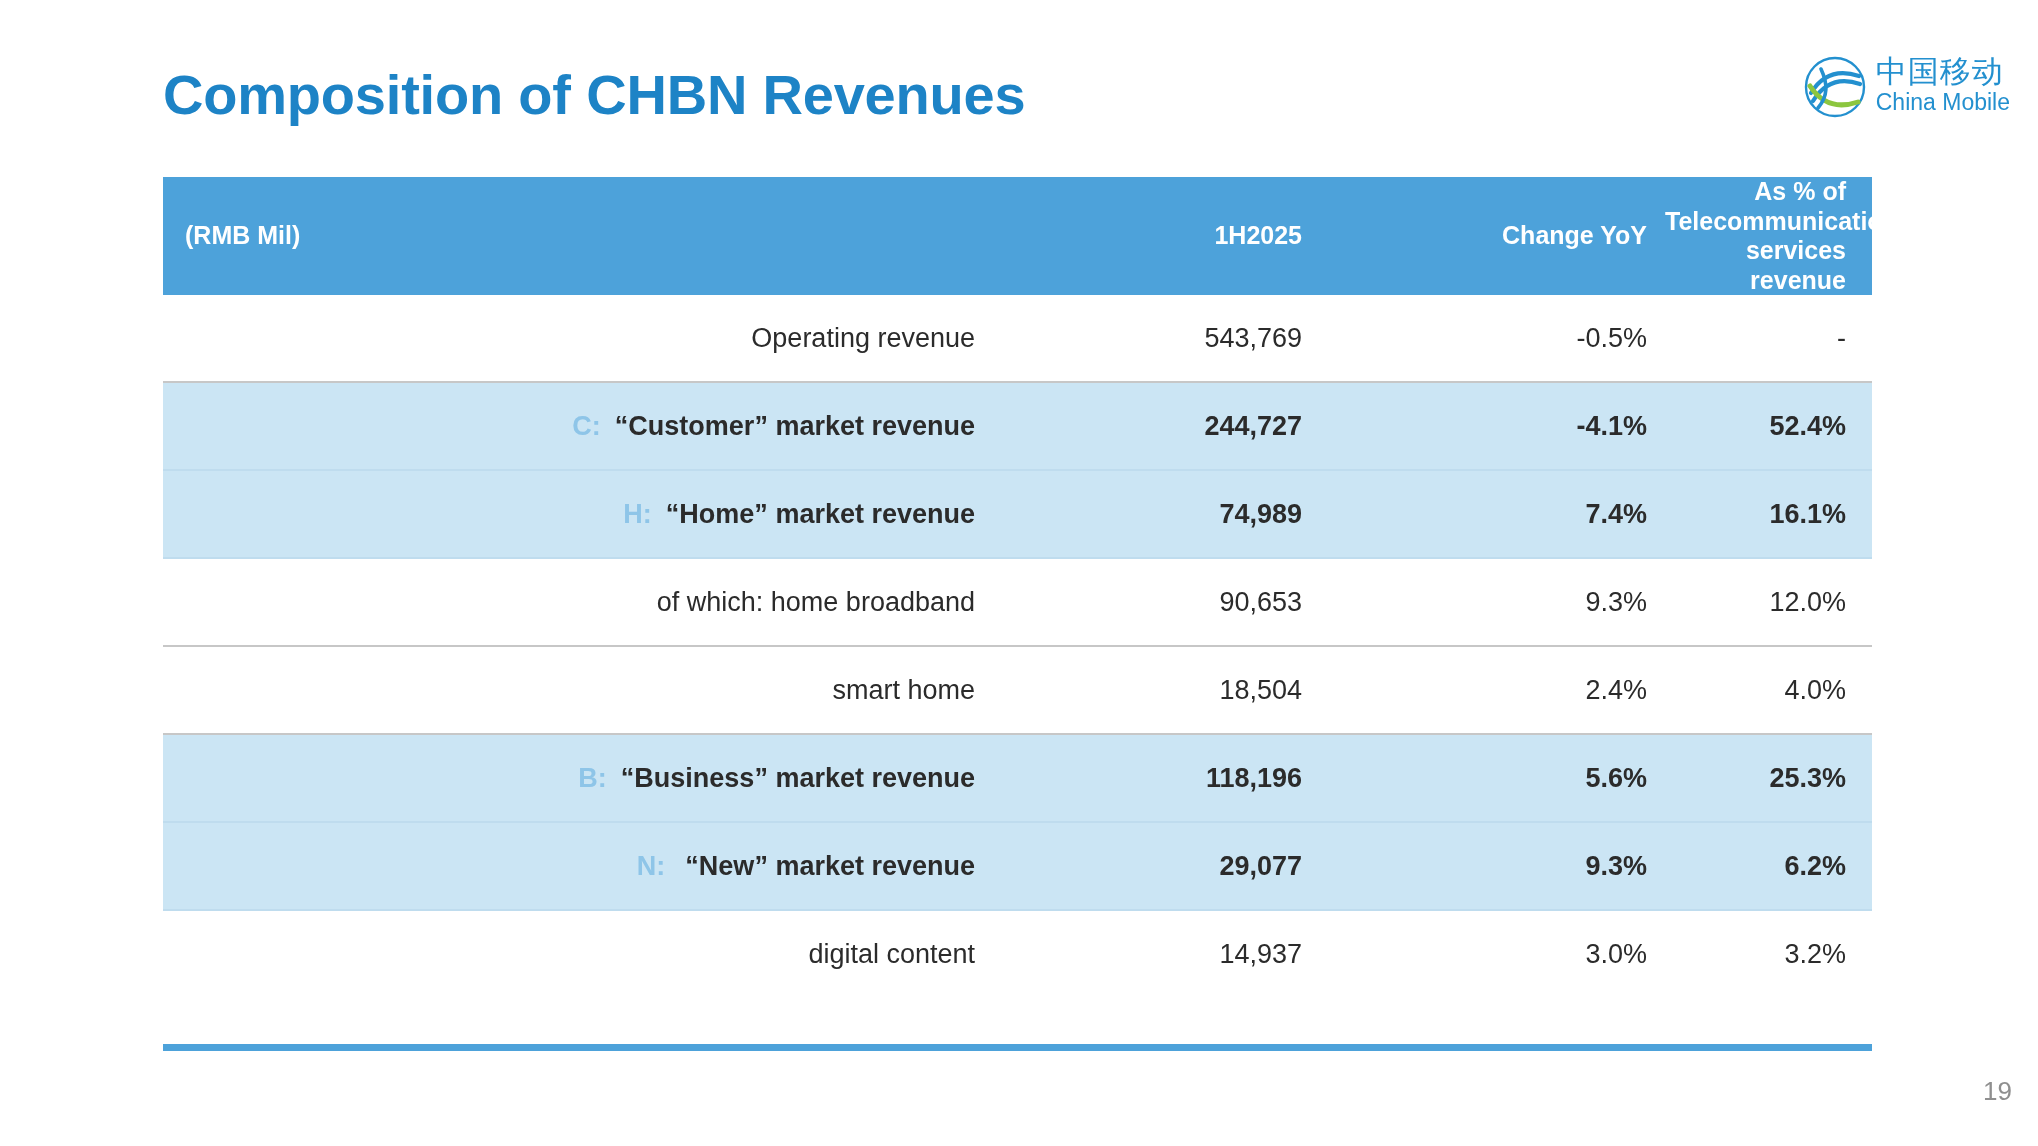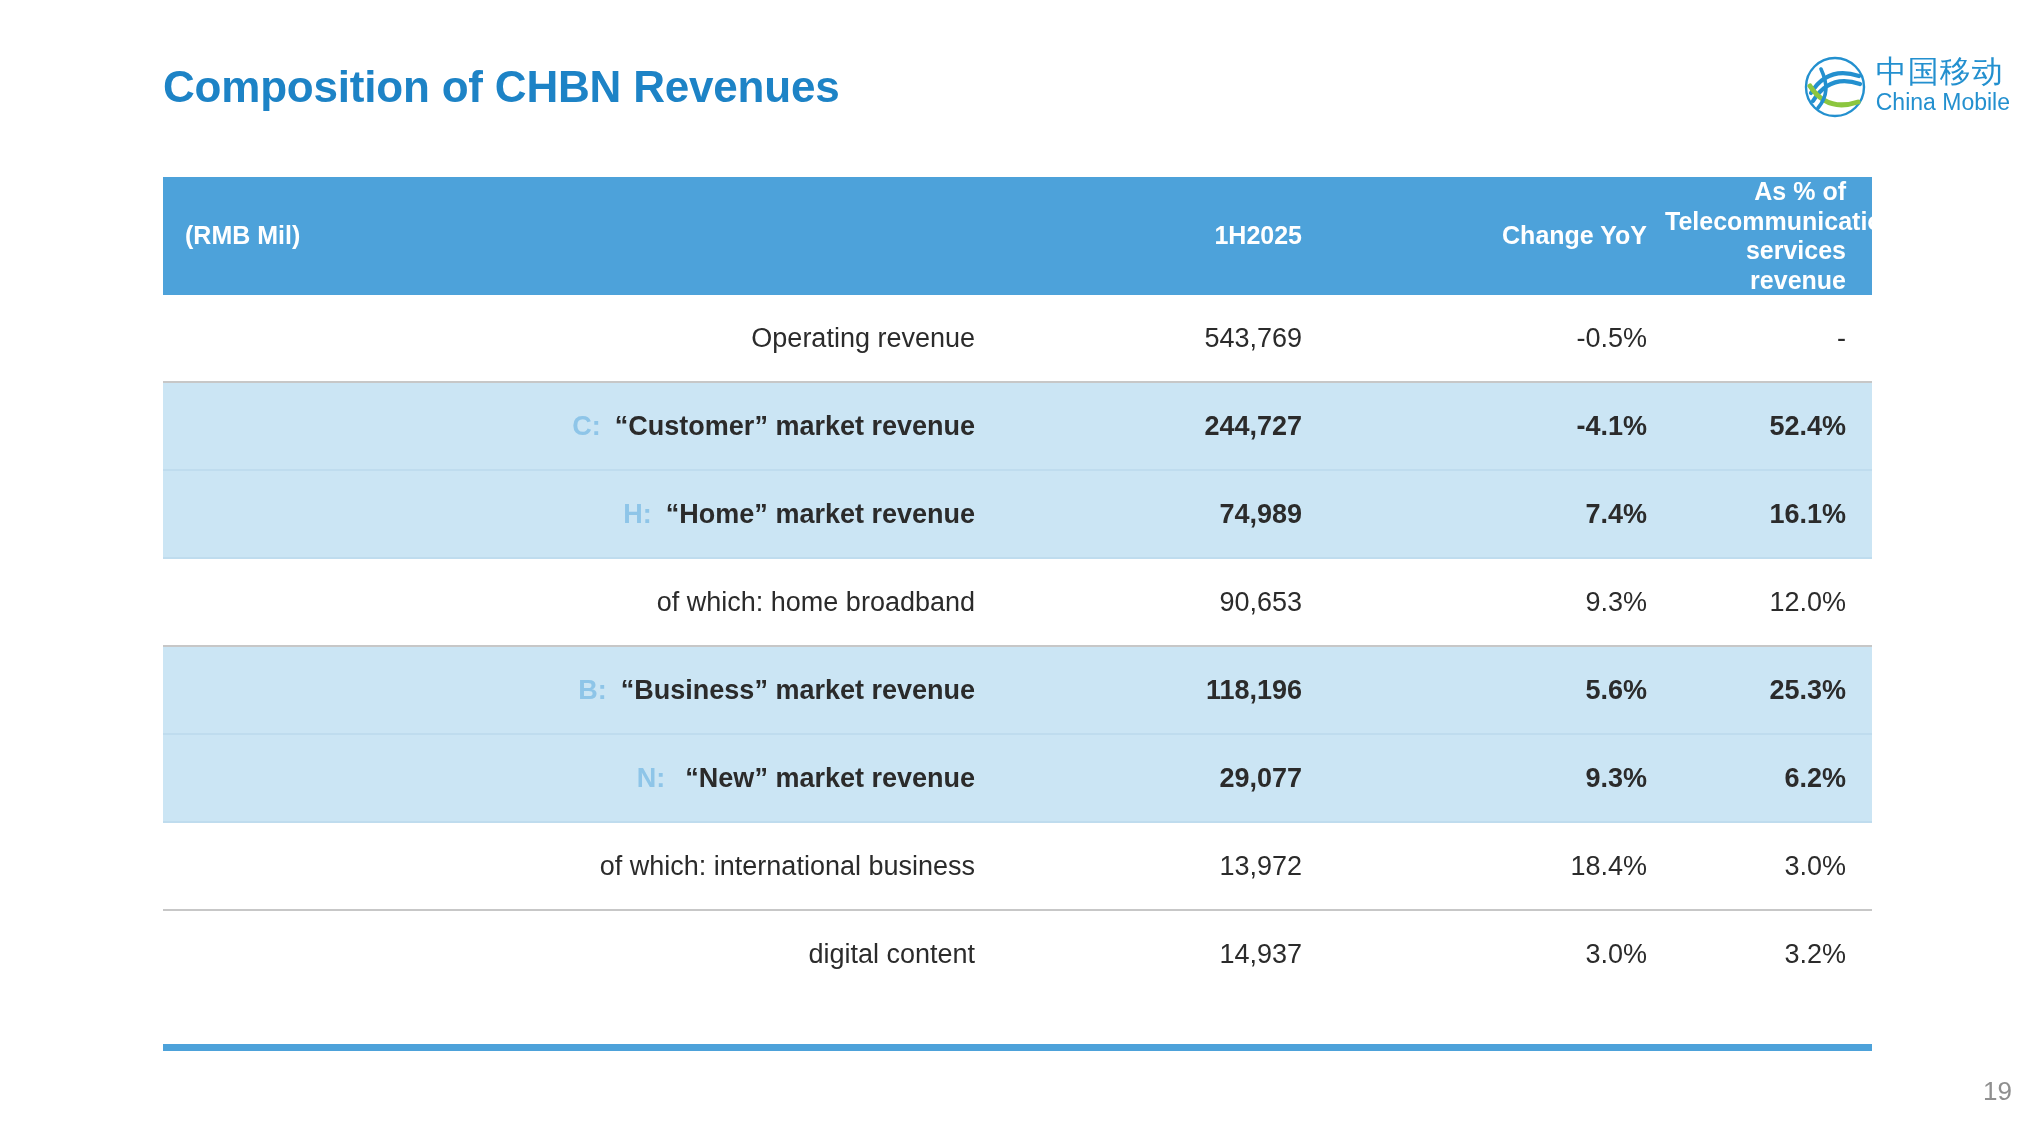--- a/index.html
+++ b/index.html
@@ -14,21 +14,21 @@
     font-family: "Liberation Sans", sans-serif;
     -webkit-font-smoothing: antialiased;
     overflow: hidden;
   }
 
   
   #slide-title {
     position: absolute;
     left: 163px;
     top: 62px;
-    font-size: 44px;
+    font-size: 56px;
     font-weight: bold;
     color: #1d83c6;
     letter-spacing: -0.2px;
     white-space: nowrap;
   }
 
   
   #logo {
     position: absolute;
     right: 28px;
@@ -209,37 +209,37 @@
         <td class="cell-value">74,989</td>
         <td class="cell-change">7.4%</td>
         <td class="cell-pct">16.1%</td>
       </tr>
       <tr>
         <td class="cell-label indent-1"><span>of which: home broadband</span></td>
         <td class="cell-value">90,653</td>
         <td class="cell-change">9.3%</td>
         <td class="cell-pct">12.0%</td>
       </tr>
+      <tr>
+        <td class="cell-label indent-2"><span>smart home</span></td>
+        <td class="cell-value">18,504</td>
+        <td class="cell-change">2.4%</td>
+        <td class="cell-pct">4.0%</td>
+      </tr>
       <tr class="highlight">
         <td class="cell-label"><span class="chbn-key">B:</span><span>“Business” market revenue</span></td>
         <td class="cell-value">118,196</td>
         <td class="cell-change">5.6%</td>
         <td class="cell-pct">25.3%</td>
       </tr>
       <tr class="highlight">
         <td class="cell-label"><span class="chbn-key wide">N:</span><span>“New” market revenue</span></td>
         <td class="cell-value">29,077</td>
         <td class="cell-change">9.3%</td>
         <td class="cell-pct">6.2%</td>
-      </tr>
-      <tr>
-        <td class="cell-label indent-1"><span>of which: international business</span></td>
-        <td class="cell-value">13,972</td>
-        <td class="cell-change">18.4%</td>
-        <td class="cell-pct">3.0%</td>
       </tr>
       <tr class="no-rule">
         <td class="cell-label indent-2"><span>digital content</span></td>
         <td class="cell-value">14,937</td>
         <td class="cell-change">3.0%</td>
         <td class="cell-pct">3.2%</td>
       </tr>
     </tbody>
 </table>
 

